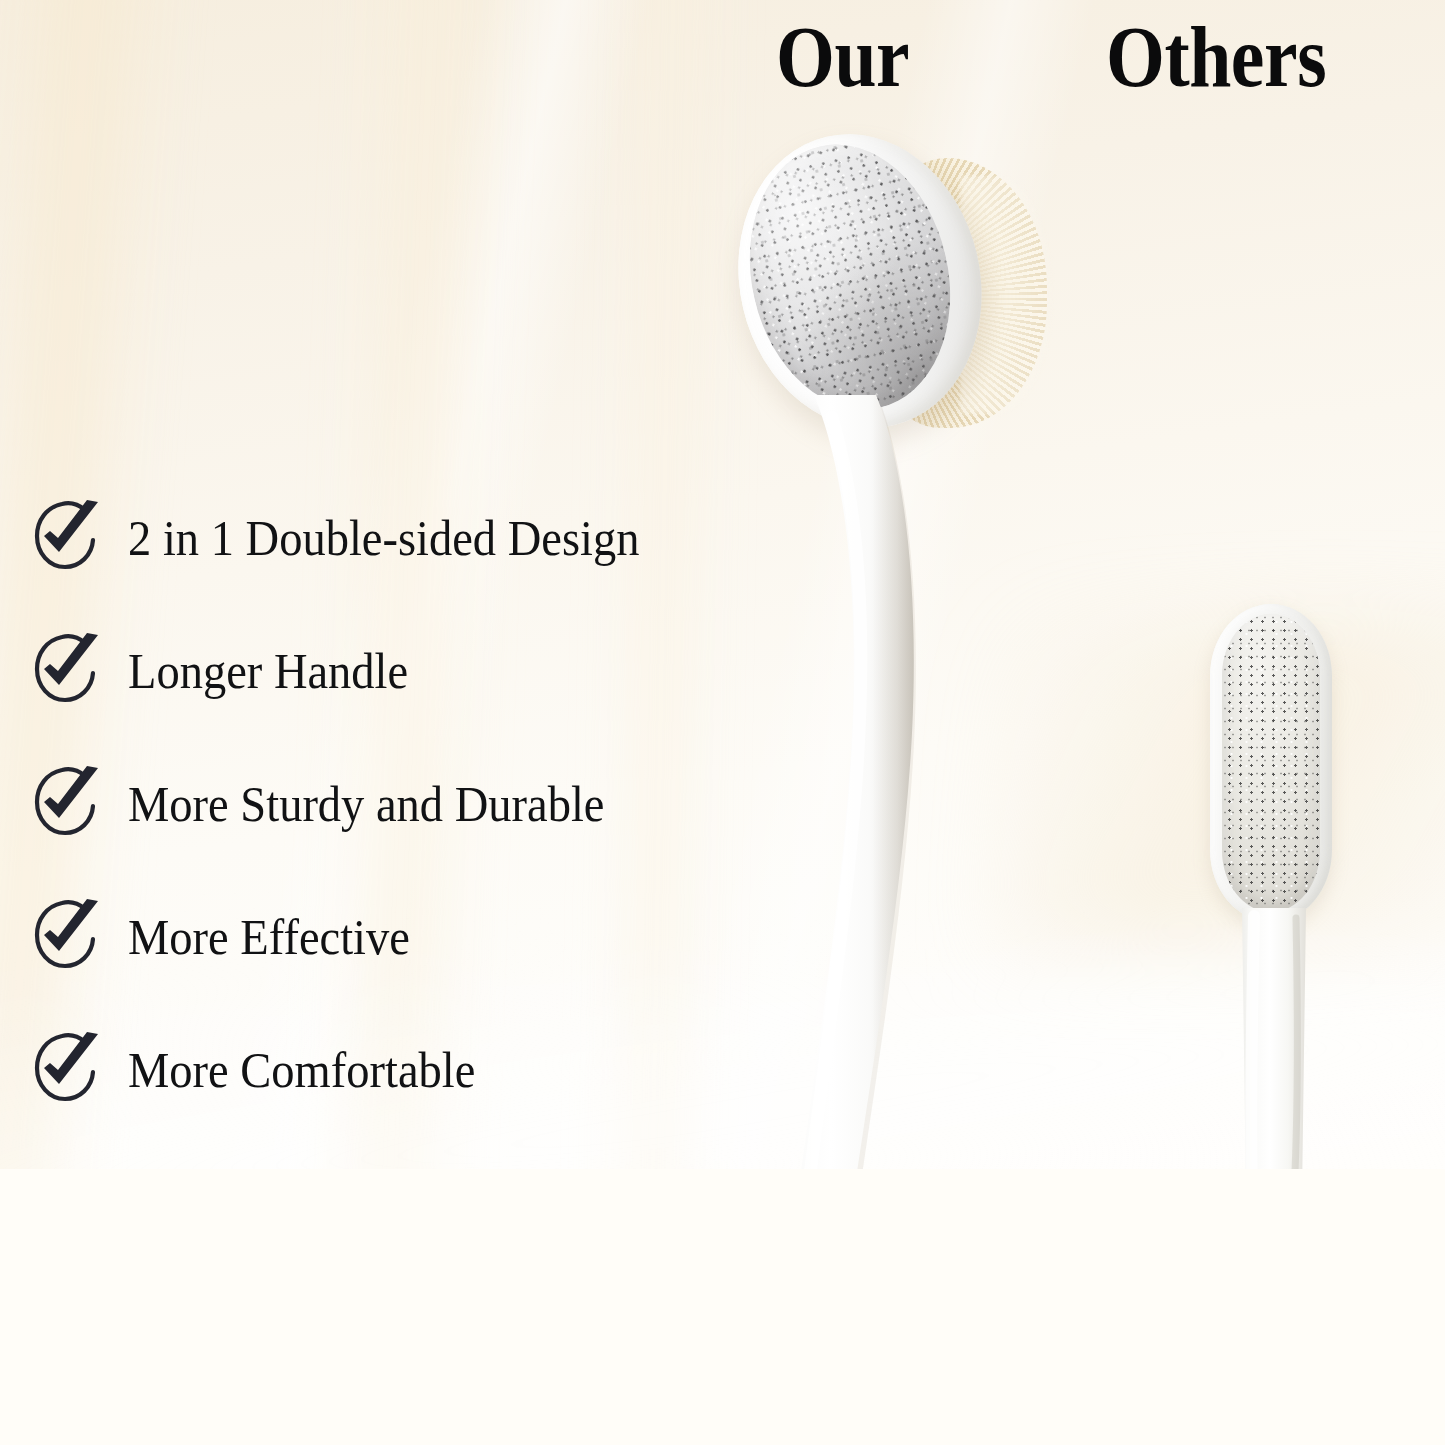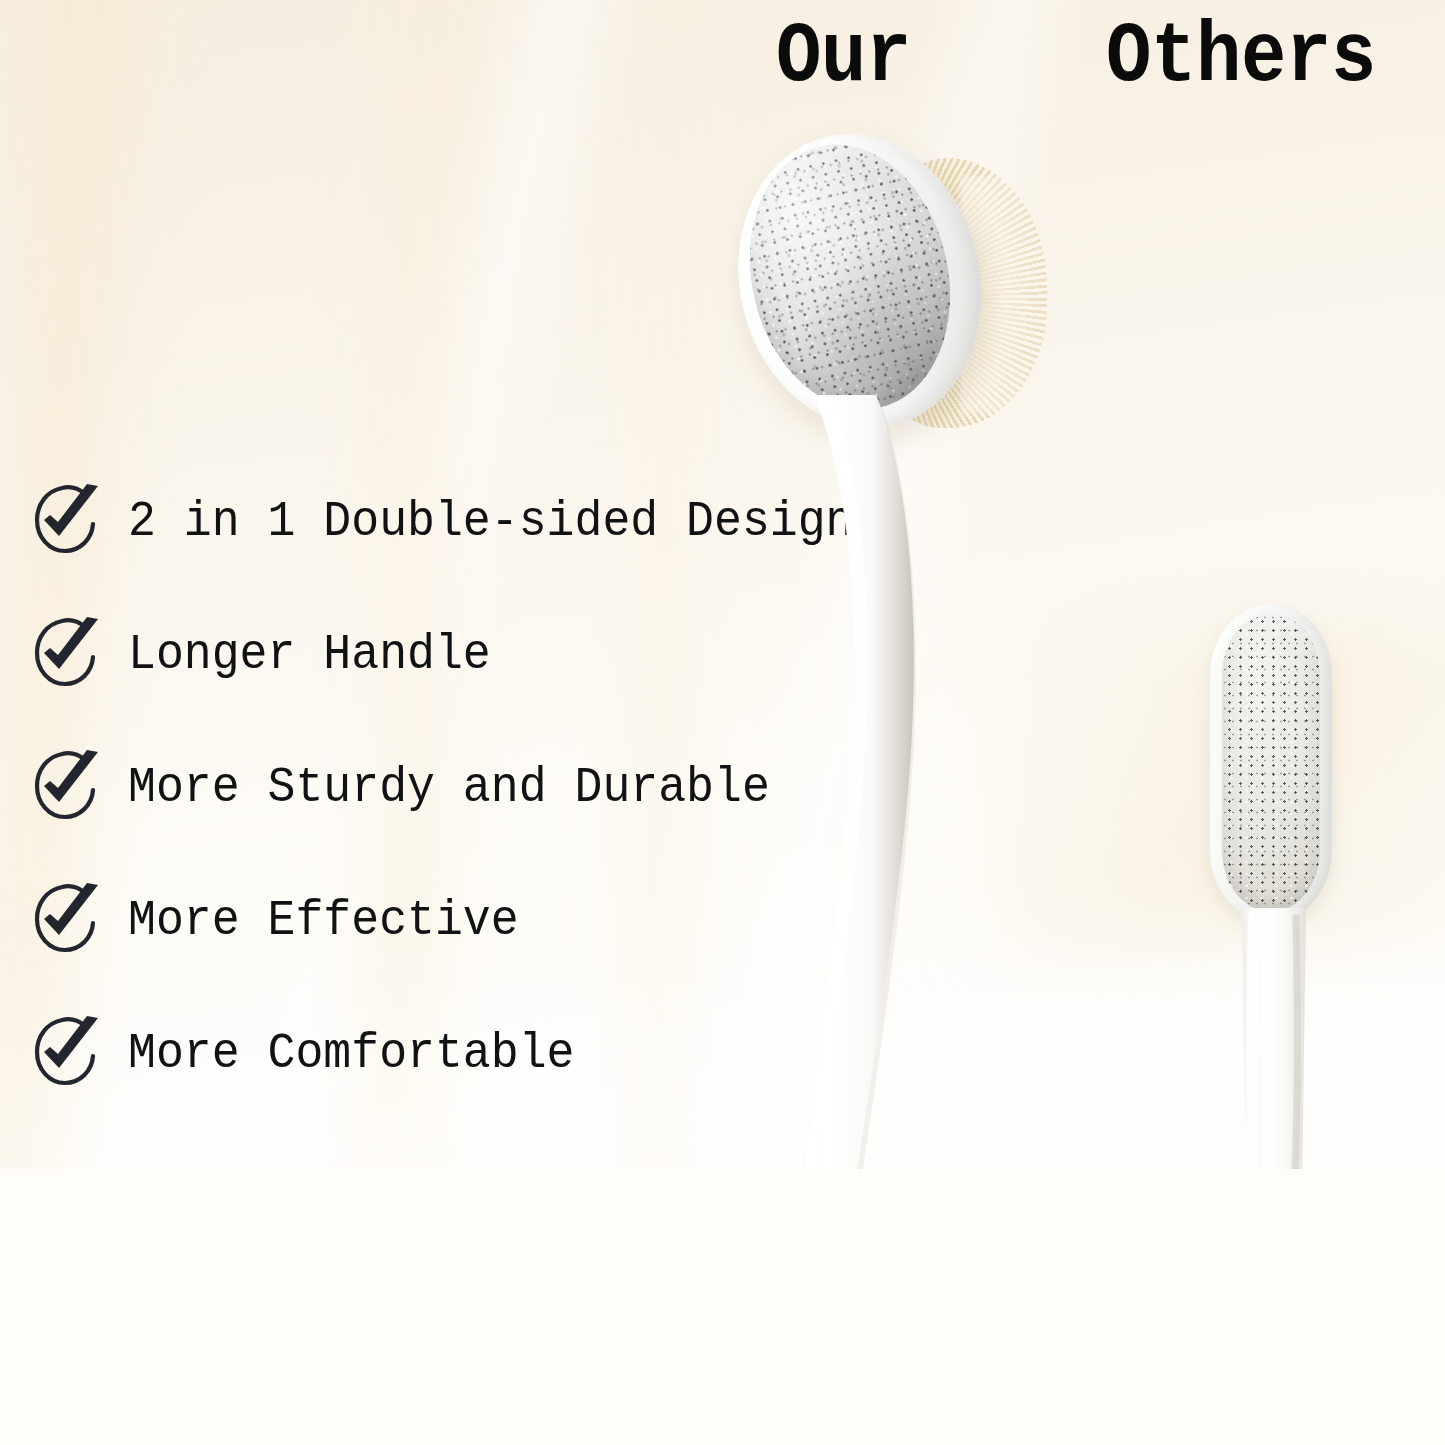--- a/index.html
+++ b/index.html
@@ -5,21 +5,21 @@
   html, body {
     margin: 0;
     padding: 0;
     background: #fffdf8;
   }
   .stage {
     position: relative;
     width: 1445px;
     height: 1169px;
     overflow: hidden;
-    font-family: Liberation Mono, monospace;
+    font-family: Liberation Serif, serif;
     background:
       linear-gradient(103deg,
         rgba(255,255,255,0.00) 0%,
         rgba(255,255,255,0.00) 28%,
         rgba(255,255,255,0.55) 33%,
         rgba(255,255,255,0.00) 38%,
         rgba(255,255,255,0.00) 54%,
         rgba(255,255,255,0.45) 59%,
         rgba(255,255,255,0.00) 64%,
         rgba(255,255,255,0.00) 100%),
@@ -90,20 +90,21 @@
     position: absolute;
     left: 28px;
     top: 486px;
   }
   .feature-row {
     position: relative;
     height: 72px;
     margin-bottom: 61px;
     display: flex;
     align-items: center;
+    margin-top: 16px;
   }
   .check-icon {
     width: 78px;
     height: 76px;
     flex: 0 0 78px;
     position: relative;
   }
   .check-icon svg { display: block; overflow: visible; }
   .feature-label {
     font-size: 50px;

